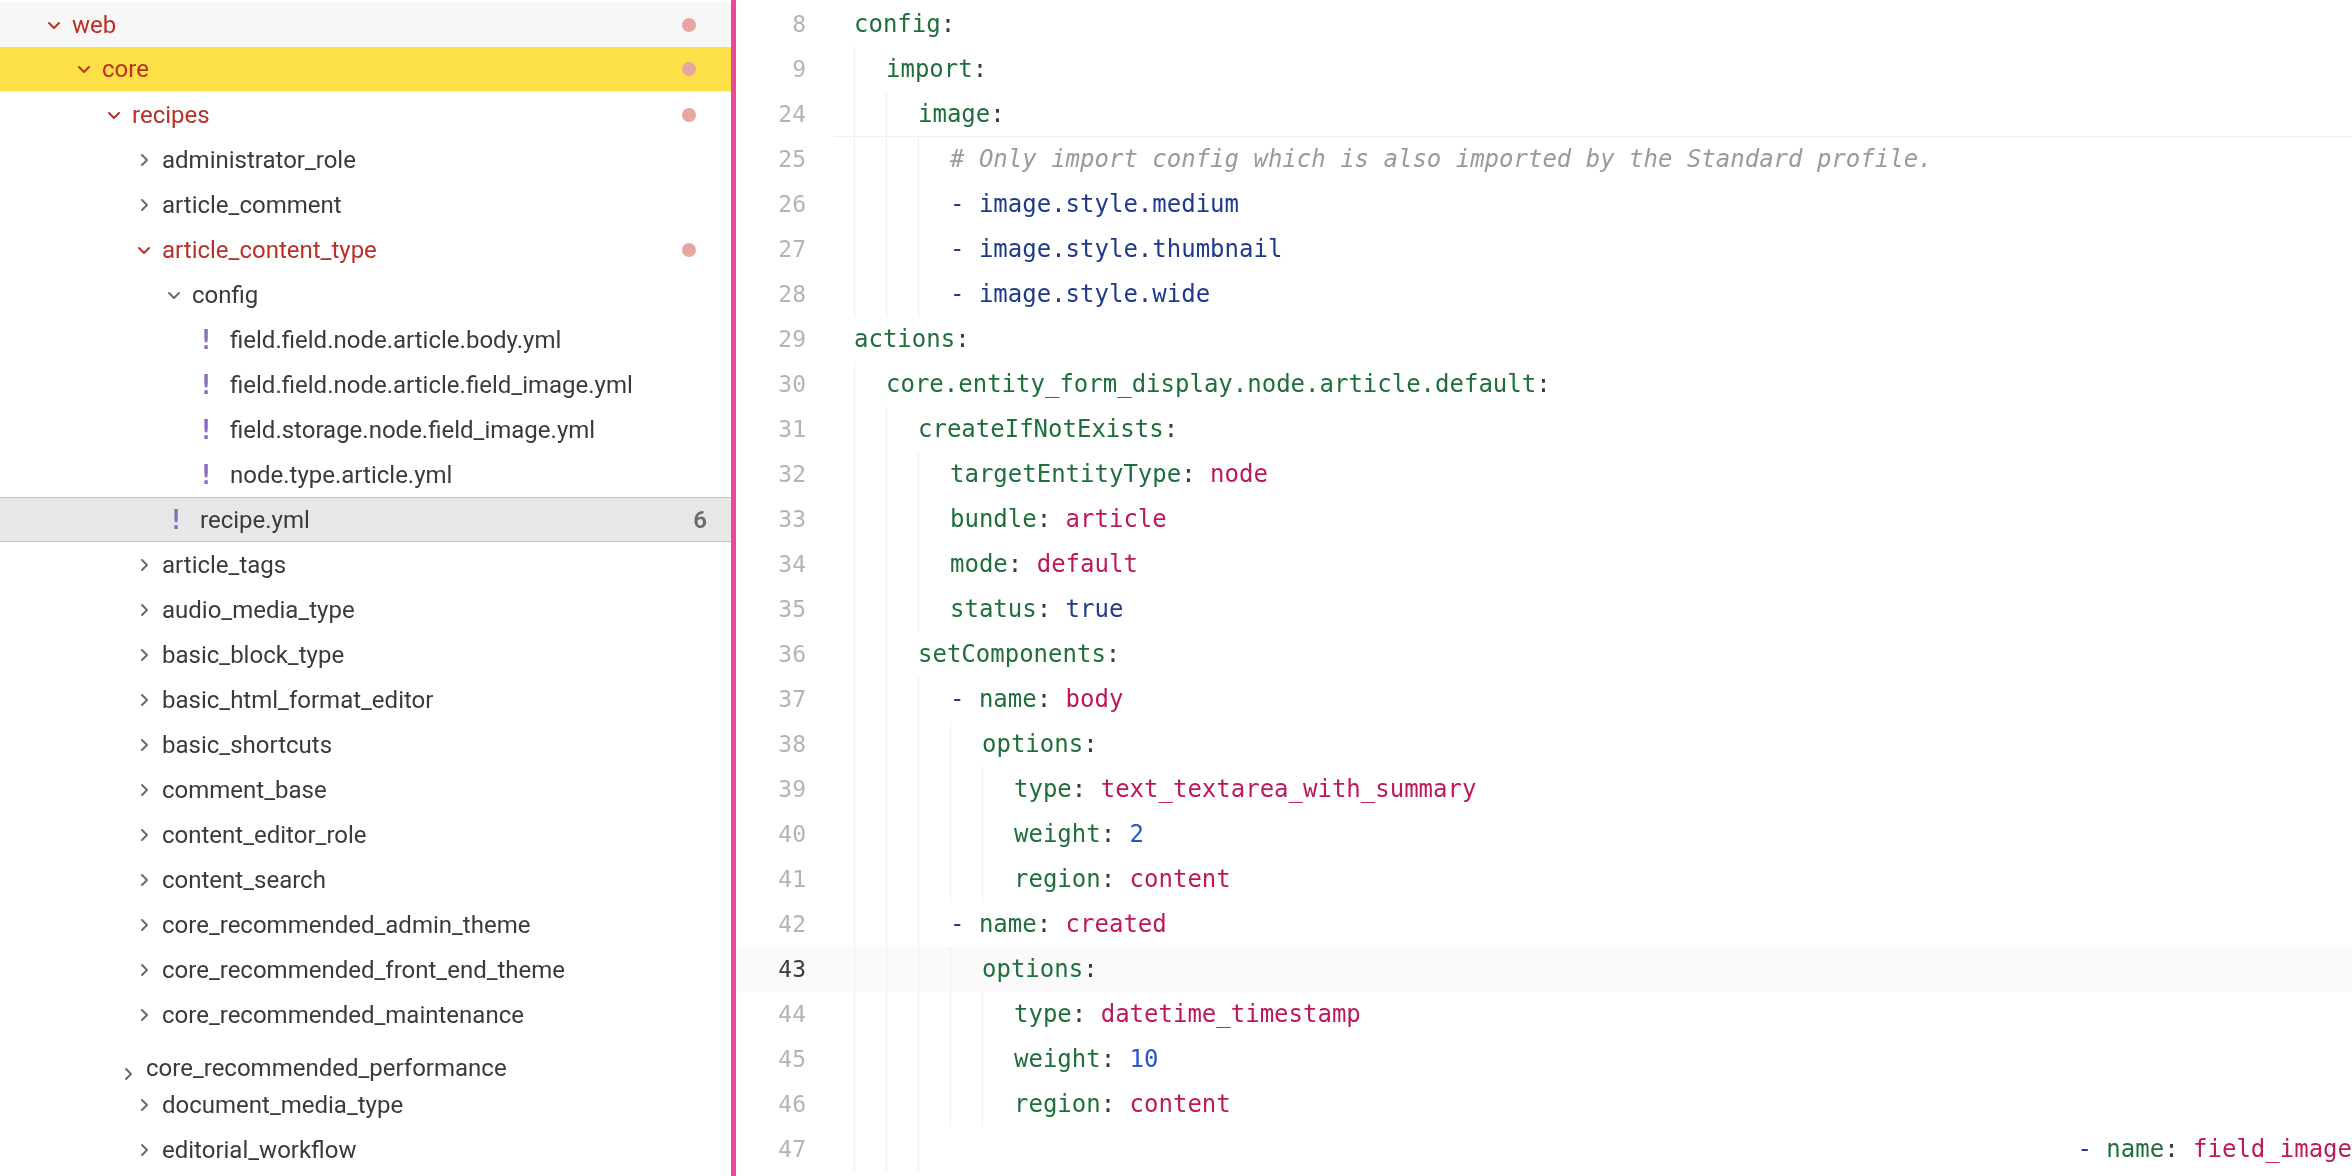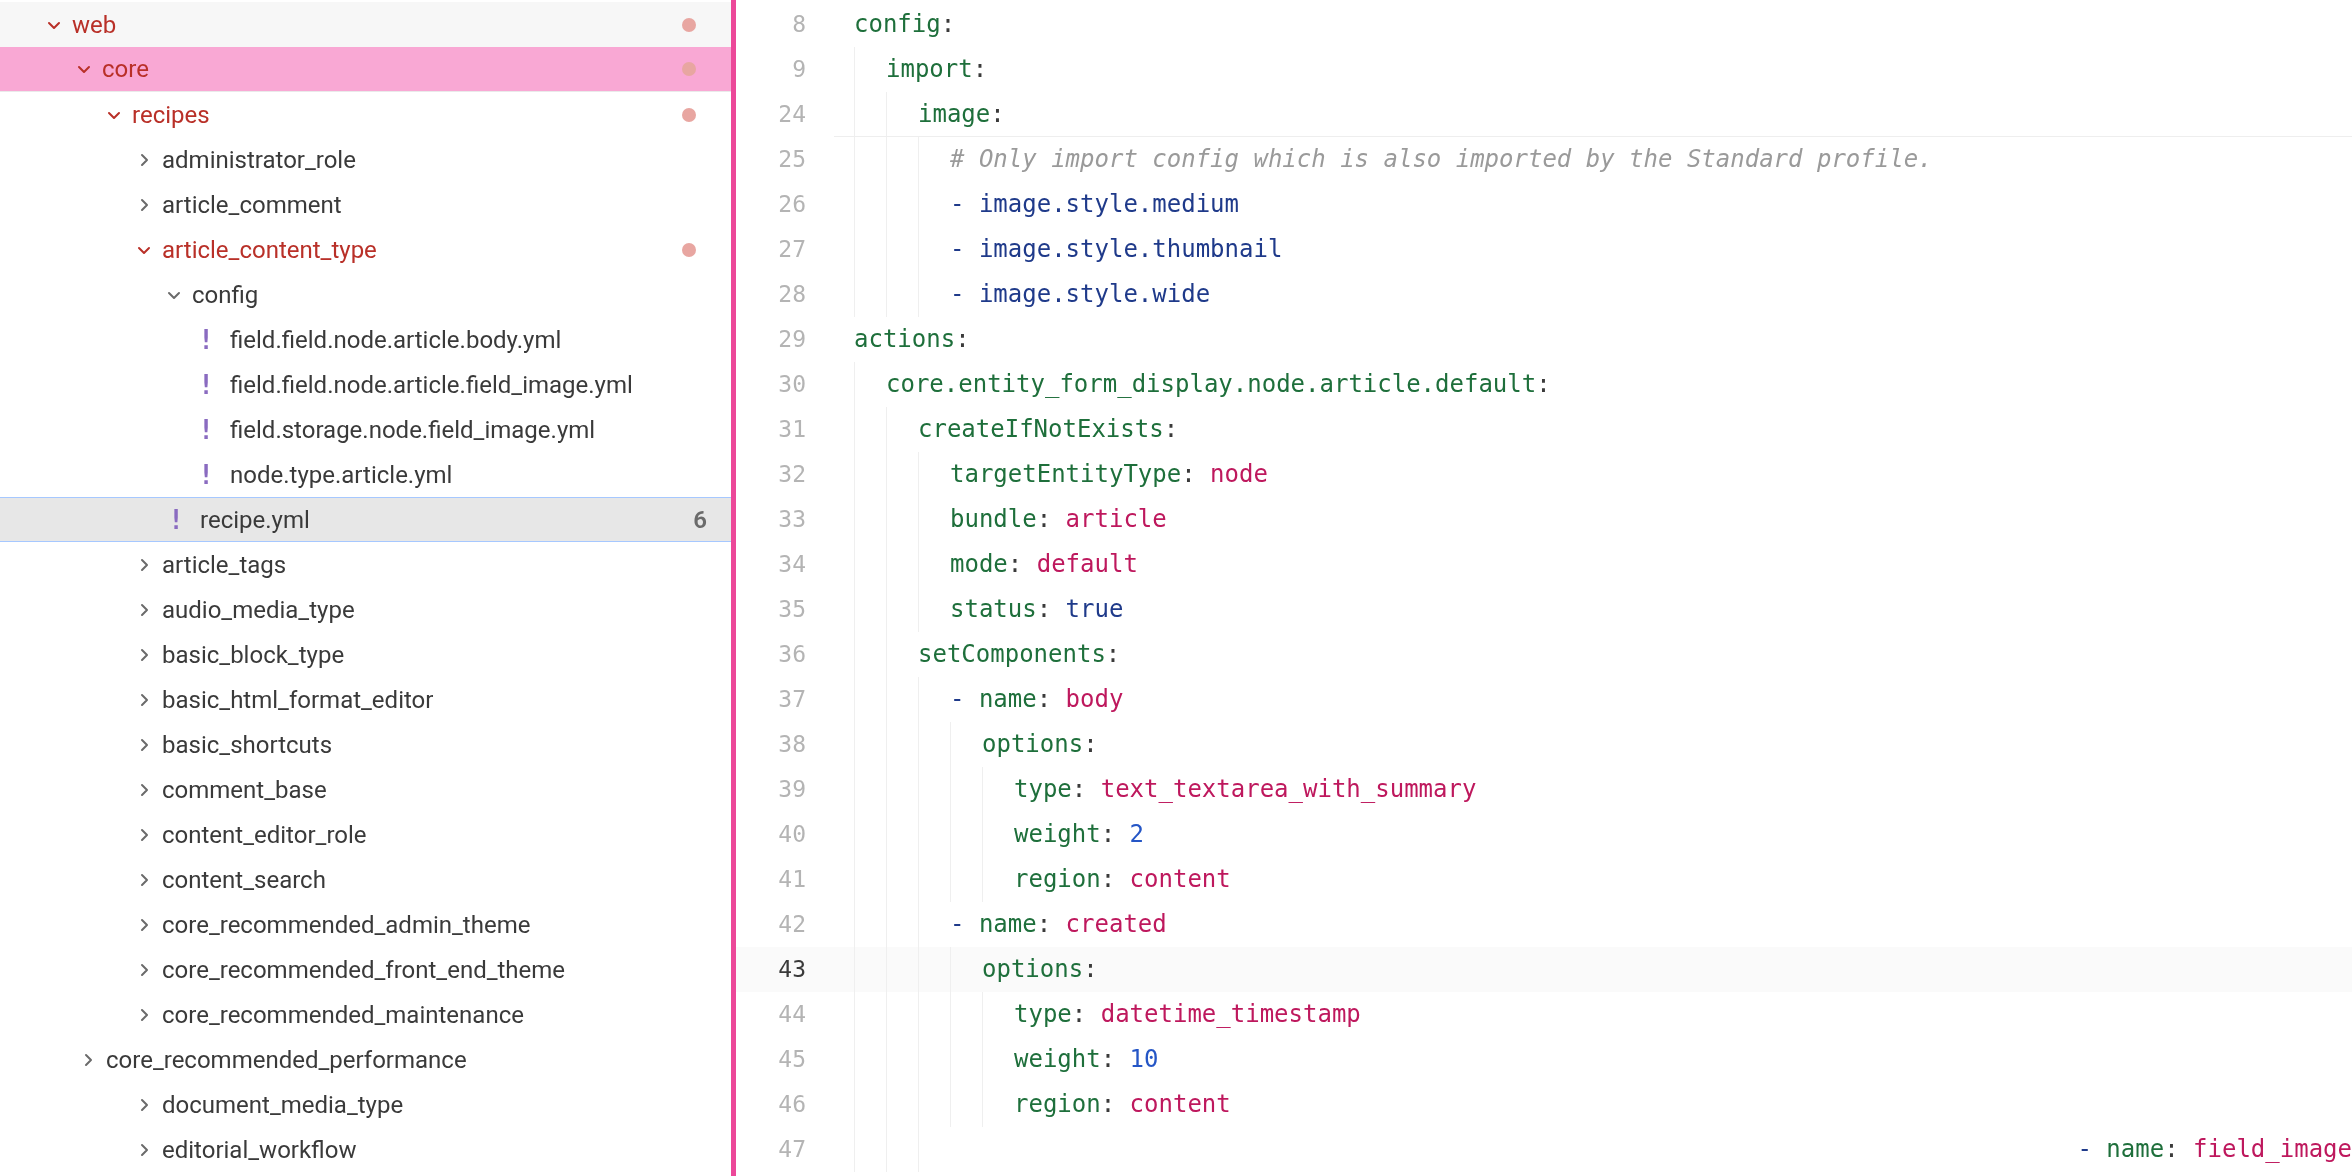--- a/index.html
+++ b/index.html
@@ -78,21 +78,21 @@
     font-size: 24px;
     color: #6b6b6b;
     font-weight: 600;
   }
   .tree-row.selected {
     background: #e7e7e7;
     border-top: 1px solid #a6c8ff;
     border-bottom: 1px solid #a6c8ff;
   }
   .tree-row.bg0 { background: #f7f7f7; }
-  .tree-row.bg1 { background: #f9a8d4; }
+  .tree-row.bg1 { background: #fde047; }
   .tree-row.separator { border-bottom: 1px solid #eaeaea; }
 
   
   .editor {
     flex: 1 1 auto;
     display: flex;
     height: 100%;
     font-size: 24px;
     background: #ffffff;
   }
@@ -325,21 +325,21 @@
         <span class="tree-label">core_recommended_front_end_theme</span>
       </div>
       <div class="tree-row" style="padding-left: 136px;">
         <span class="chev">
           <svg viewBox="0 0 16 16">
             <polyline points="6,3 11,8 6,13" fill="none" stroke="#6b6b6b" stroke-width="2" stroke-linecap="round" stroke-linejoin="round"></polyline>
           </svg>
         </span>
         <span class="tree-label">core_recommended_maintenance</span>
       </div>
-      <div class="tree-row" style="padding-left: 80px;">
+      <div class="tree-row" style="padding-left: 120px; align-items: flex-end;">
         <span class="chev">
           <svg viewBox="0 0 16 16">
             <polyline points="6,3 11,8 6,13" fill="none" stroke="#6b6b6b" stroke-width="2" stroke-linecap="round" stroke-linejoin="round"></polyline>
           </svg>
         </span>
         <span class="tree-label">core_recommended_performance</span>
       </div>
       <div class="tree-row" style="padding-left: 136px;">
         <span class="chev">
           <svg viewBox="0 0 16 16">

